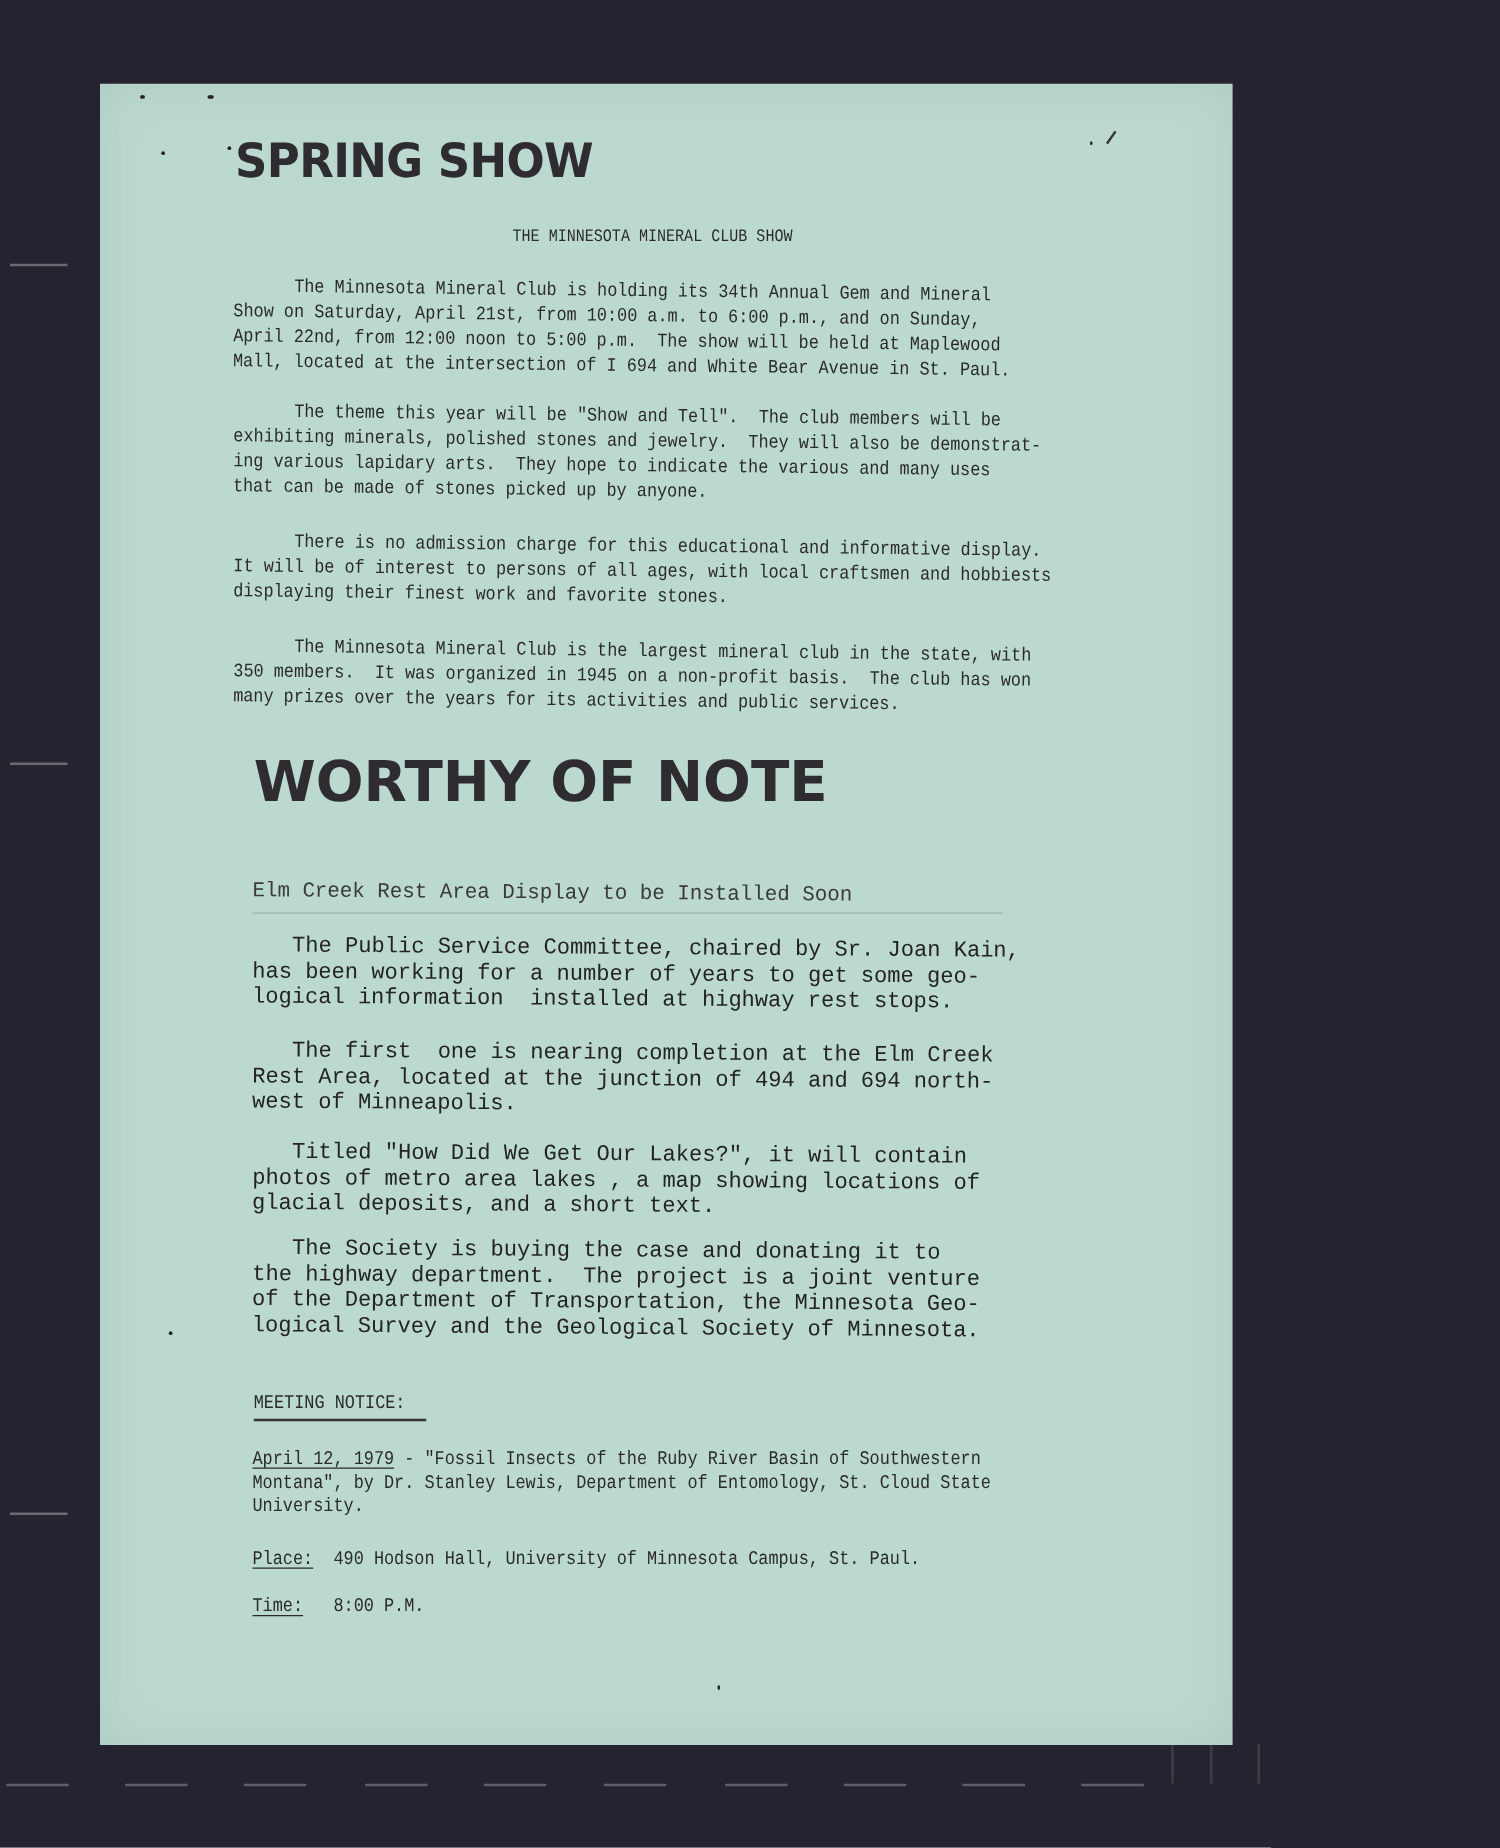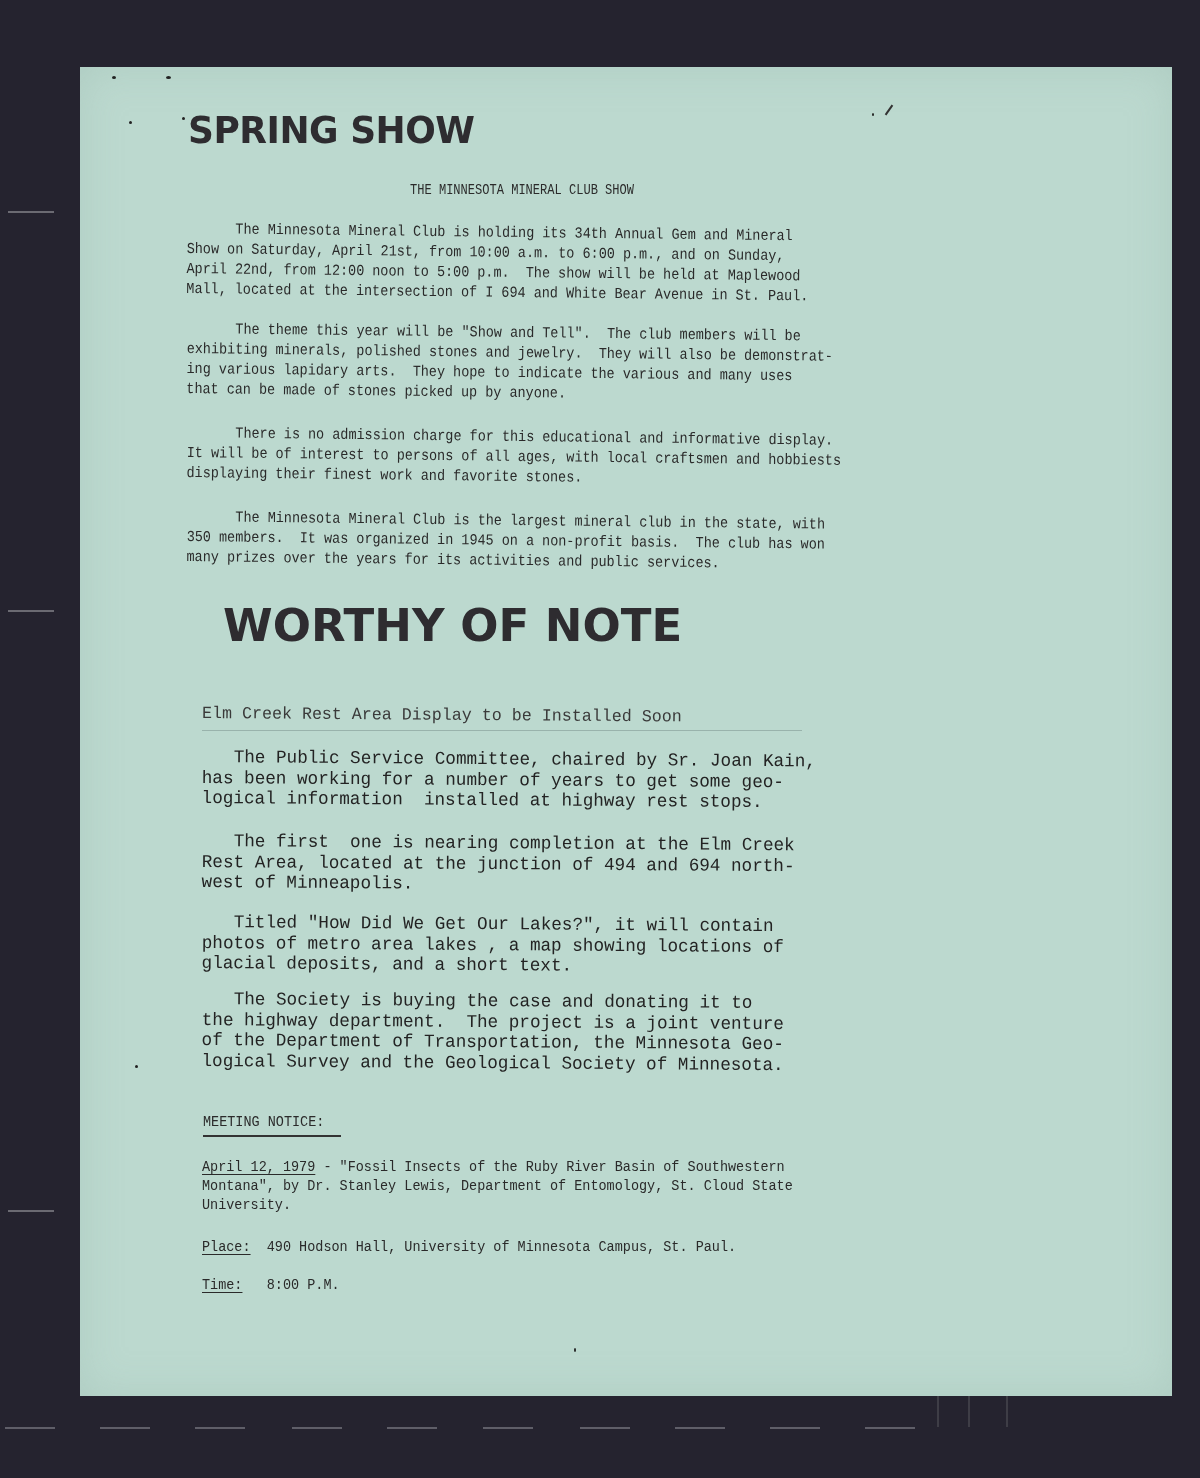--- a/index.html
+++ b/index.html
@@ -5,31 +5,31 @@
   html, body { margin:0; padding:0; }
   body {
     width:1200px; height:1478px; position:relative; overflow:hidden;
     background:#25232f;
   }
   .scan-marks { position:absolute; left:0; top:0; width:1200px; height:1478px; }
   .edge-mark { position:absolute; height:2px; background:#6b6a72; width:46px; }
   .bottom-mark { position:absolute; height:2px; background:#5f5e68; width:50px; top:1427px; }
   .vline { position:absolute; width:2px; background:#3e3d46; top:1395px; height:32px; }
   .paper {
-    position:absolute; left:80px; top:67px; width:1092px; height:1329px;
+    position:absolute; left:80px; top:67px; width:906px; height:1329px;
     background:#bcd9cf;
     box-shadow: inset 0 0 40px rgba(150,180,170,0.35);
   }
   .dot { position:absolute; background:#222; border-radius:50%; }
   .headline {
     position:absolute; font-family:"DejaVu Sans", sans-serif; font-weight:bold;
     color:#2e2c30; letter-spacing:-0.5px; margin:0;
   }
   .h-spring { left:108px; top:42px; font-size:36px; transform:scaleY(1.05); }
-  .h-worthy { left:123px; top:532px; font-size:45px; letter-spacing:0;margin-left:20px; }
+  .h-worthy { left:123px; top:532px; font-size:45px; letter-spacing:0; }
   .subtitle {
     position:absolute; left:330px; top:115px; font-family:"Liberation Mono", monospace;
     font-size:14px; color:#2b2b2b; letter-spacing:0; transform:scaleX(0.86); transform-origin:left;
   }
   .para {
     position:absolute; font-family:"Liberation Mono", monospace; color:#2a2a2a;
     font-size:15.3px; line-height:20px; white-space:pre; margin:0;
     transform-origin:left top;
   }
   .p1 { left:107px; top:152px; transform:scaleX(0.88) rotate(0.6deg); }

